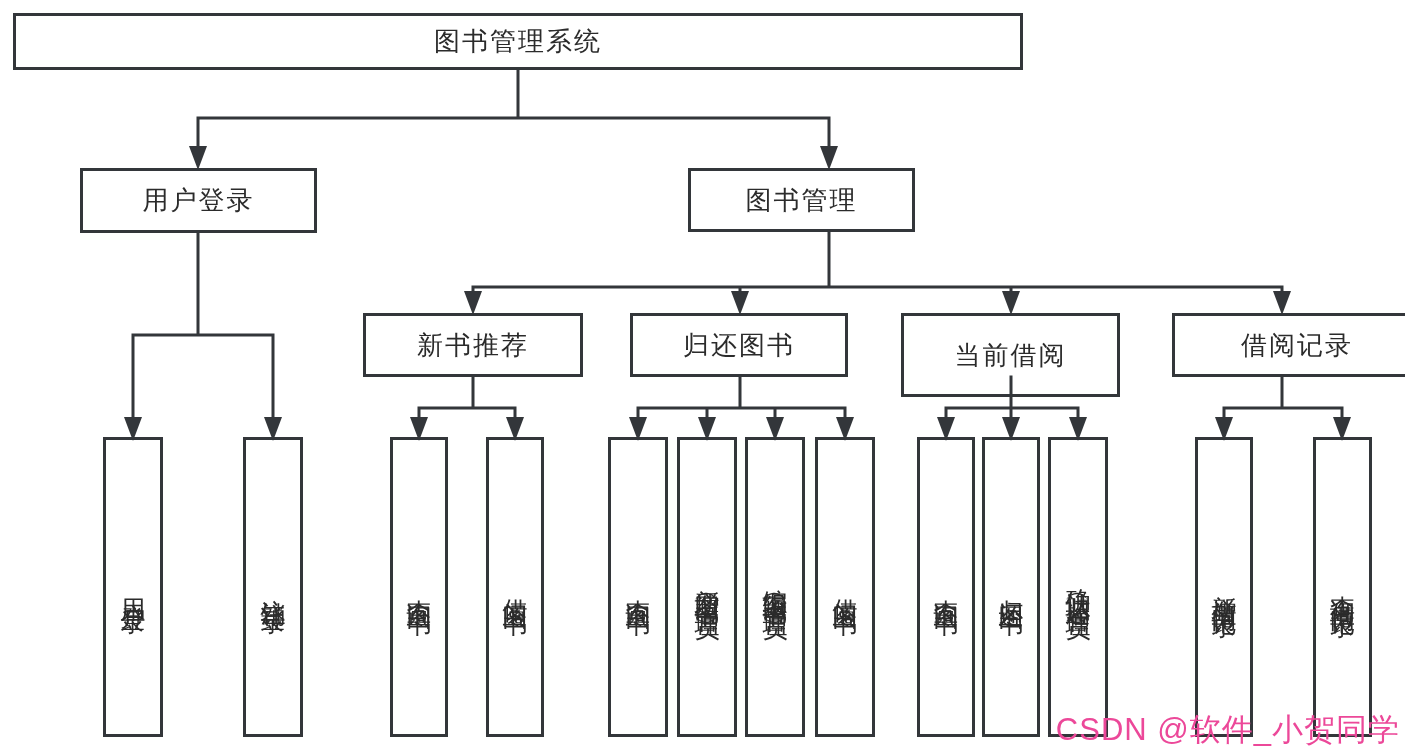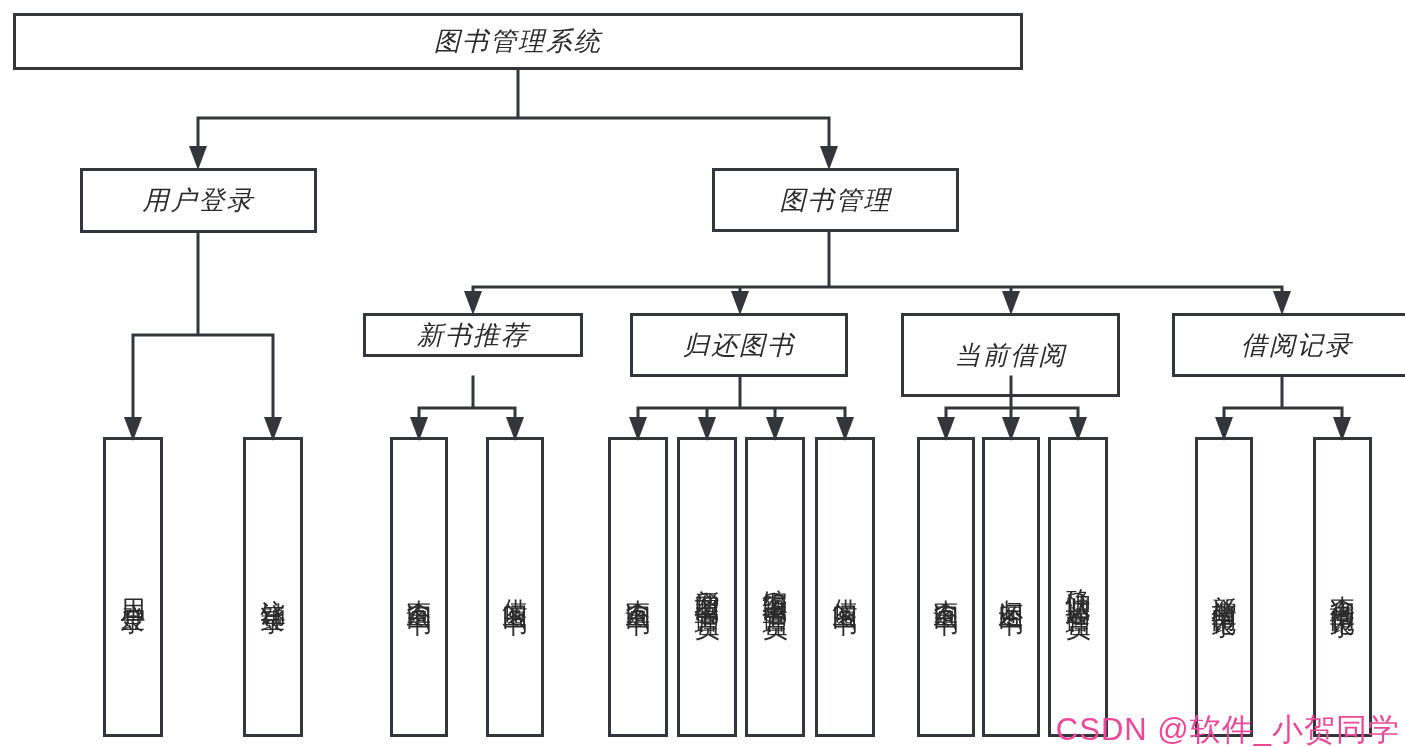--- a/index.html
+++ b/index.html
@@ -1,45 +1,45 @@
 <!DOCTYPE html>
 <html><head>
 <meta charset="utf-8">
 <style>
   html,body{margin:0;padding:0;background:#ffffff;}
   body{width:1405px;height:747px;position:relative;overflow:hidden;
        font-family:"Liberation Sans",sans-serif;}
   .canvas{position:absolute;left:0;top:0;width:1405px;height:747px;background:#ffffff;}
   .node{position:absolute;background:#ffffff;border:3px solid #33363a;box-sizing:border-box;
         display:flex;align-items:center;justify-content:center;color:#2b2b2b;z-index:1;}
-  .node-h{font-size:26px;letter-spacing:2px;white-space:nowrap;font-style:italic;}
+  .node-h{font-size:26px;letter-spacing:2px;white-space:nowrap;}
   .node-v .vtext{writing-mode:vertical-rl;text-orientation:mixed;letter-spacing:4px;
         line-height:1;font-size:25px;}
   .connectors{position:absolute;left:0;top:0;z-index:2;pointer-events:none;}
   .watermark{position:absolute;top:709px;right:5px;z-index:3;font-size:31px;
         color:#ec4899;letter-spacing:1px;white-space:nowrap;}
 </style>
 </head>
 <body>
 
 <div class="canvas">
 
   <div class="node node-h" style="left:13px;top:13px;width:1010px;height:57px">
     <span>图书管理系统</span>
   </div>
 
   <div class="node node-h" style="left:80px;top:168px;width:237px;height:65px">
     <span>用户登录</span>
   </div>
 
-  <div class="node node-h" style="left:712px;top:168px;width:247px;height:64px">
+  <div class="node node-h" style="left:688px;top:168px;width:227px;height:64px">
     <span>图书管理</span>
   </div>
 
-  <div class="node node-h" style="left:363px;top:313px;width:220px;height:44px">
+  <div class="node node-h" style="left:363px;top:313px;width:220px;height:64px">
     <span>新书推荐</span>
   </div>
 
   <div class="node node-h" style="left:630px;top:313px;width:218px;height:64px">
     <span>归还图书</span>
   </div>
 
   <div class="node node-h" style="left:901px;top:313px;width:219px;height:84px">
     <span>当前借阅</span>
   </div>

